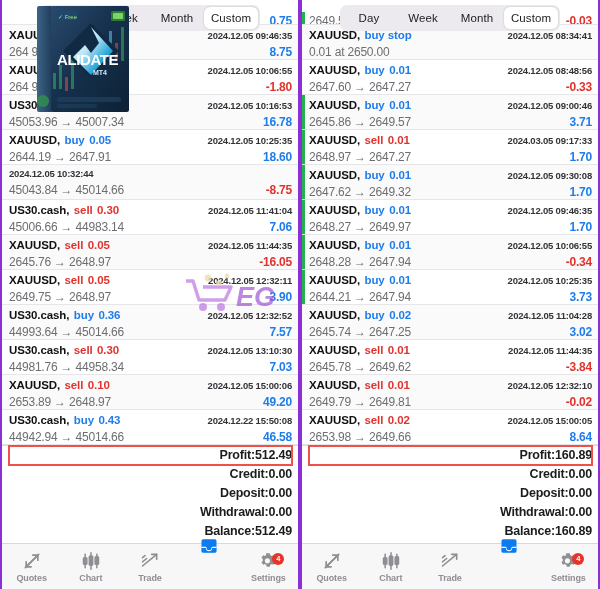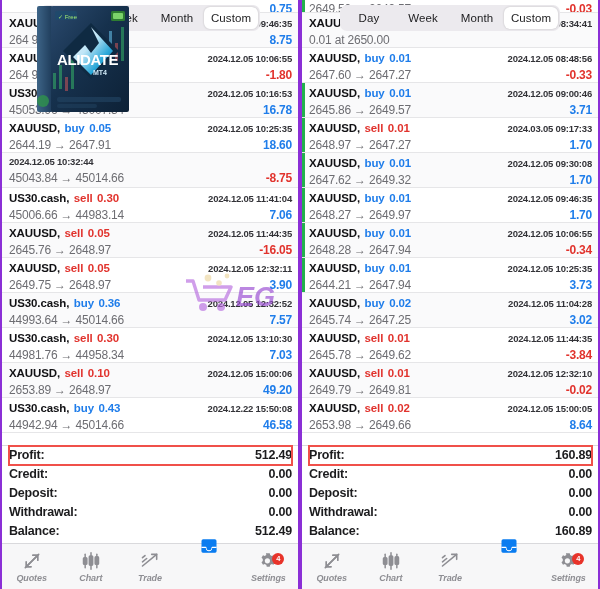--- a/index.html
+++ b/index.html
@@ -54,21 +54,21 @@
   .tab.active {
     background: #ffffff;
     box-shadow: 0 0 2px rgba(0,0,0,.22);
     font-weight: 400;
   }
   
   .deals {
     margin-top: 0;
     flex: 1 1 auto;
     overflow: hidden;
-    display: flex; flex-direction: column;
+    display: flex; flex-direction: column; justify-content: flex-end;
   }
   .deal {
     position: relative;
     padding: 1px 6px 1px 7px;
     border-bottom: 1px solid #e6e6e8;
     background: #ffffff;
     height: 35px;
   }
   .deal.alt { background: #fafafb; }
   .deal.clipped { height: 13px; overflow: hidden; border-bottom: 1px solid #e6e6e8; }
@@ -96,21 +96,21 @@
   .pl { font-size: 12px; font-weight: bold; letter-spacing: -.2px; }
   .pl.pos { color: #1f7dea; }
   .pl.neg { color: #e1332d; }
   
   .summary {
     border-top: 1px solid #d9d9dc;
     padding: 0 6px 2px 7px;
     background: #fff;
   }
   .sumrow {
-    display: flex; justify-content: space-between; align-items: baseline;
+    display: flex; justify-content: flex-end; align-items: baseline;
     font-size: 12.5px;
     height: 19px;
     line-height: 19px;
     color: #1c1c1e;
     font-weight: bold;
     letter-spacing: -.2px;
   }
   .sumrow.highlight {
     outline: 2px solid #f0504a;
     outline-offset: -1px;
@@ -128,21 +128,21 @@
   }
   .navitem {
     flex: 1;
     display: flex; flex-direction: column;
     align-items: center; justify-content: center;
     gap: 2px;
     position: relative;
   }
   .navicon { width: 22px; height: 20px; display: block; }
   .navlabel {
-    font-size: 9px; color: #8e8e93; font-weight: bold; letter-spacing: -.1px; font-style: italic;
+    font-size: 9px; color: #8e8e93; font-weight: bold; letter-spacing: -.1px;
   }
   .navitem.active .navlabel { color: #0a7cf0; margin-top: 30px; }
   .badge {
     position: absolute;
     top: 2px; left: 50%; margin-left: 4px;
     background: #e8332a; color: #fff;
     font-size: 7.5px; font-weight: bold;
     border-radius: 50%;
     width: 12px; height: 12px;
     line-height: 12px; text-align: center;

